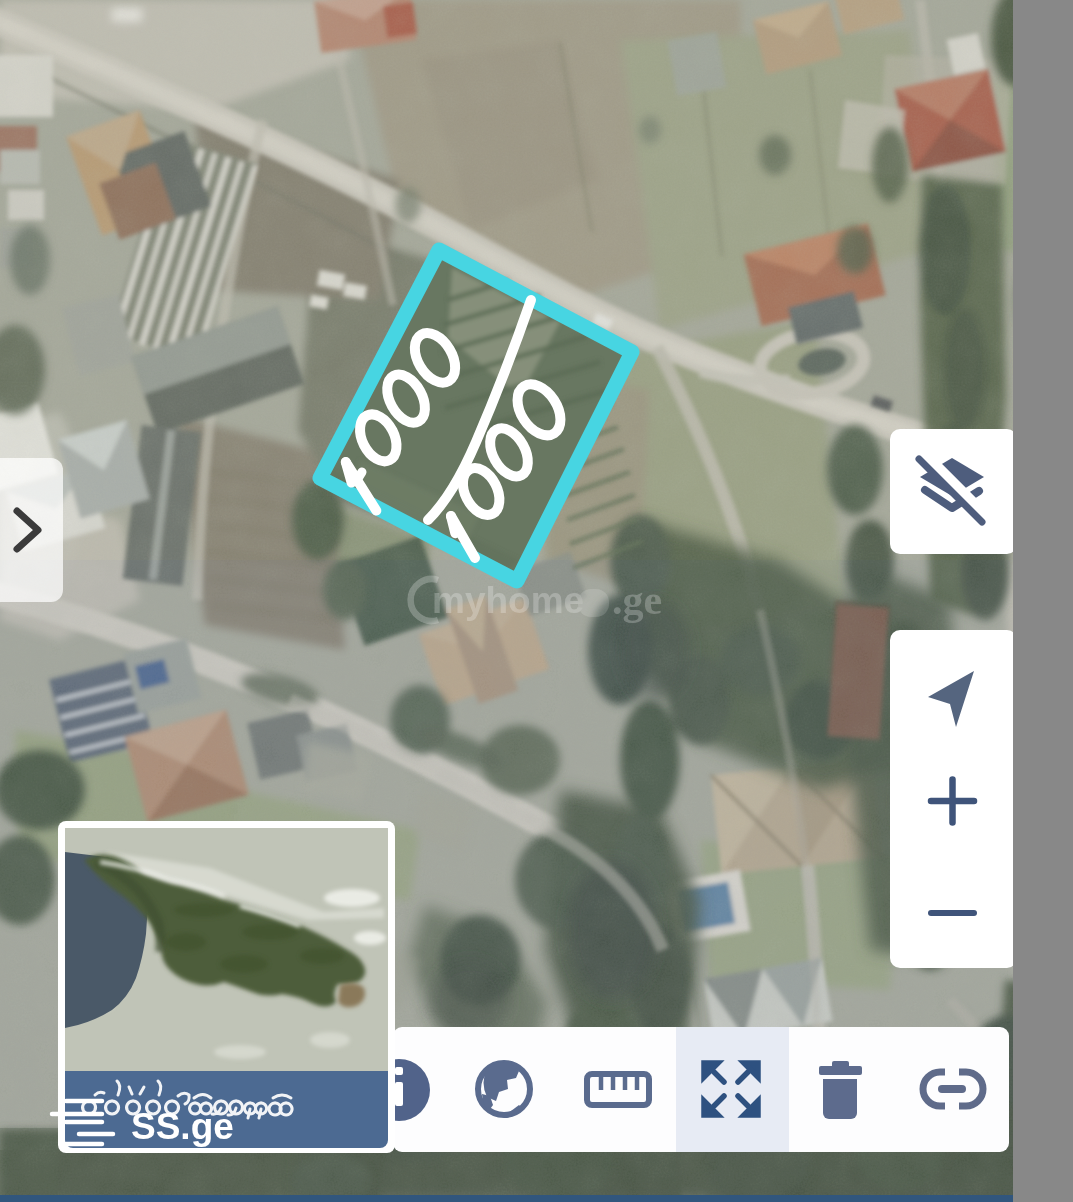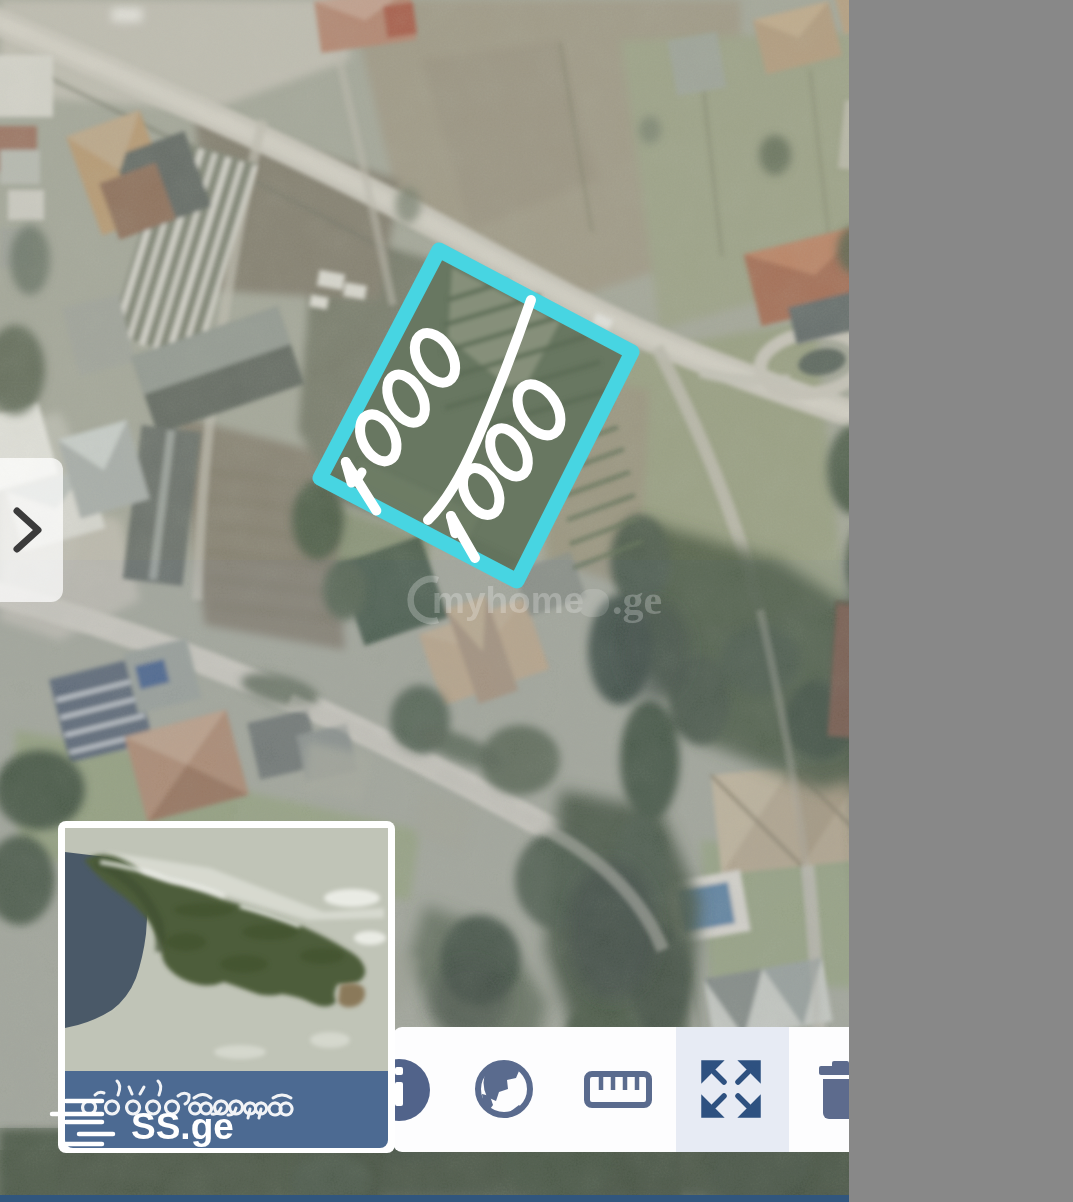--- a/index.html
+++ b/index.html
@@ -1,16 +1,16 @@
 <!DOCTYPE html>
 <html><head>
 <meta charset="utf-8">
 <style>
 html,body{margin:0;padding:0;background:#888;}
-.stage{position:relative;width:849px;height:1202px;overflow:hidden;font-family:"Liberation Sans",sans-serif;text-decoration:underline;}
+.stage{position:relative;width:1013px;height:1202px;overflow:hidden;font-family:"Liberation Sans",sans-serif;text-decoration:underline;}
 svg{display:block}
 </style>
 </head>
 <body>
 <div class="stage">
 <svg width="1073" height="1202" viewBox="0 0 1073 1202">
 <defs>
 <filter id="b2" x="-30%" y="-30%" width="160%" height="160%">
           <feGaussianBlur stdDeviation="2"></feGaussianBlur>
         </filter>

